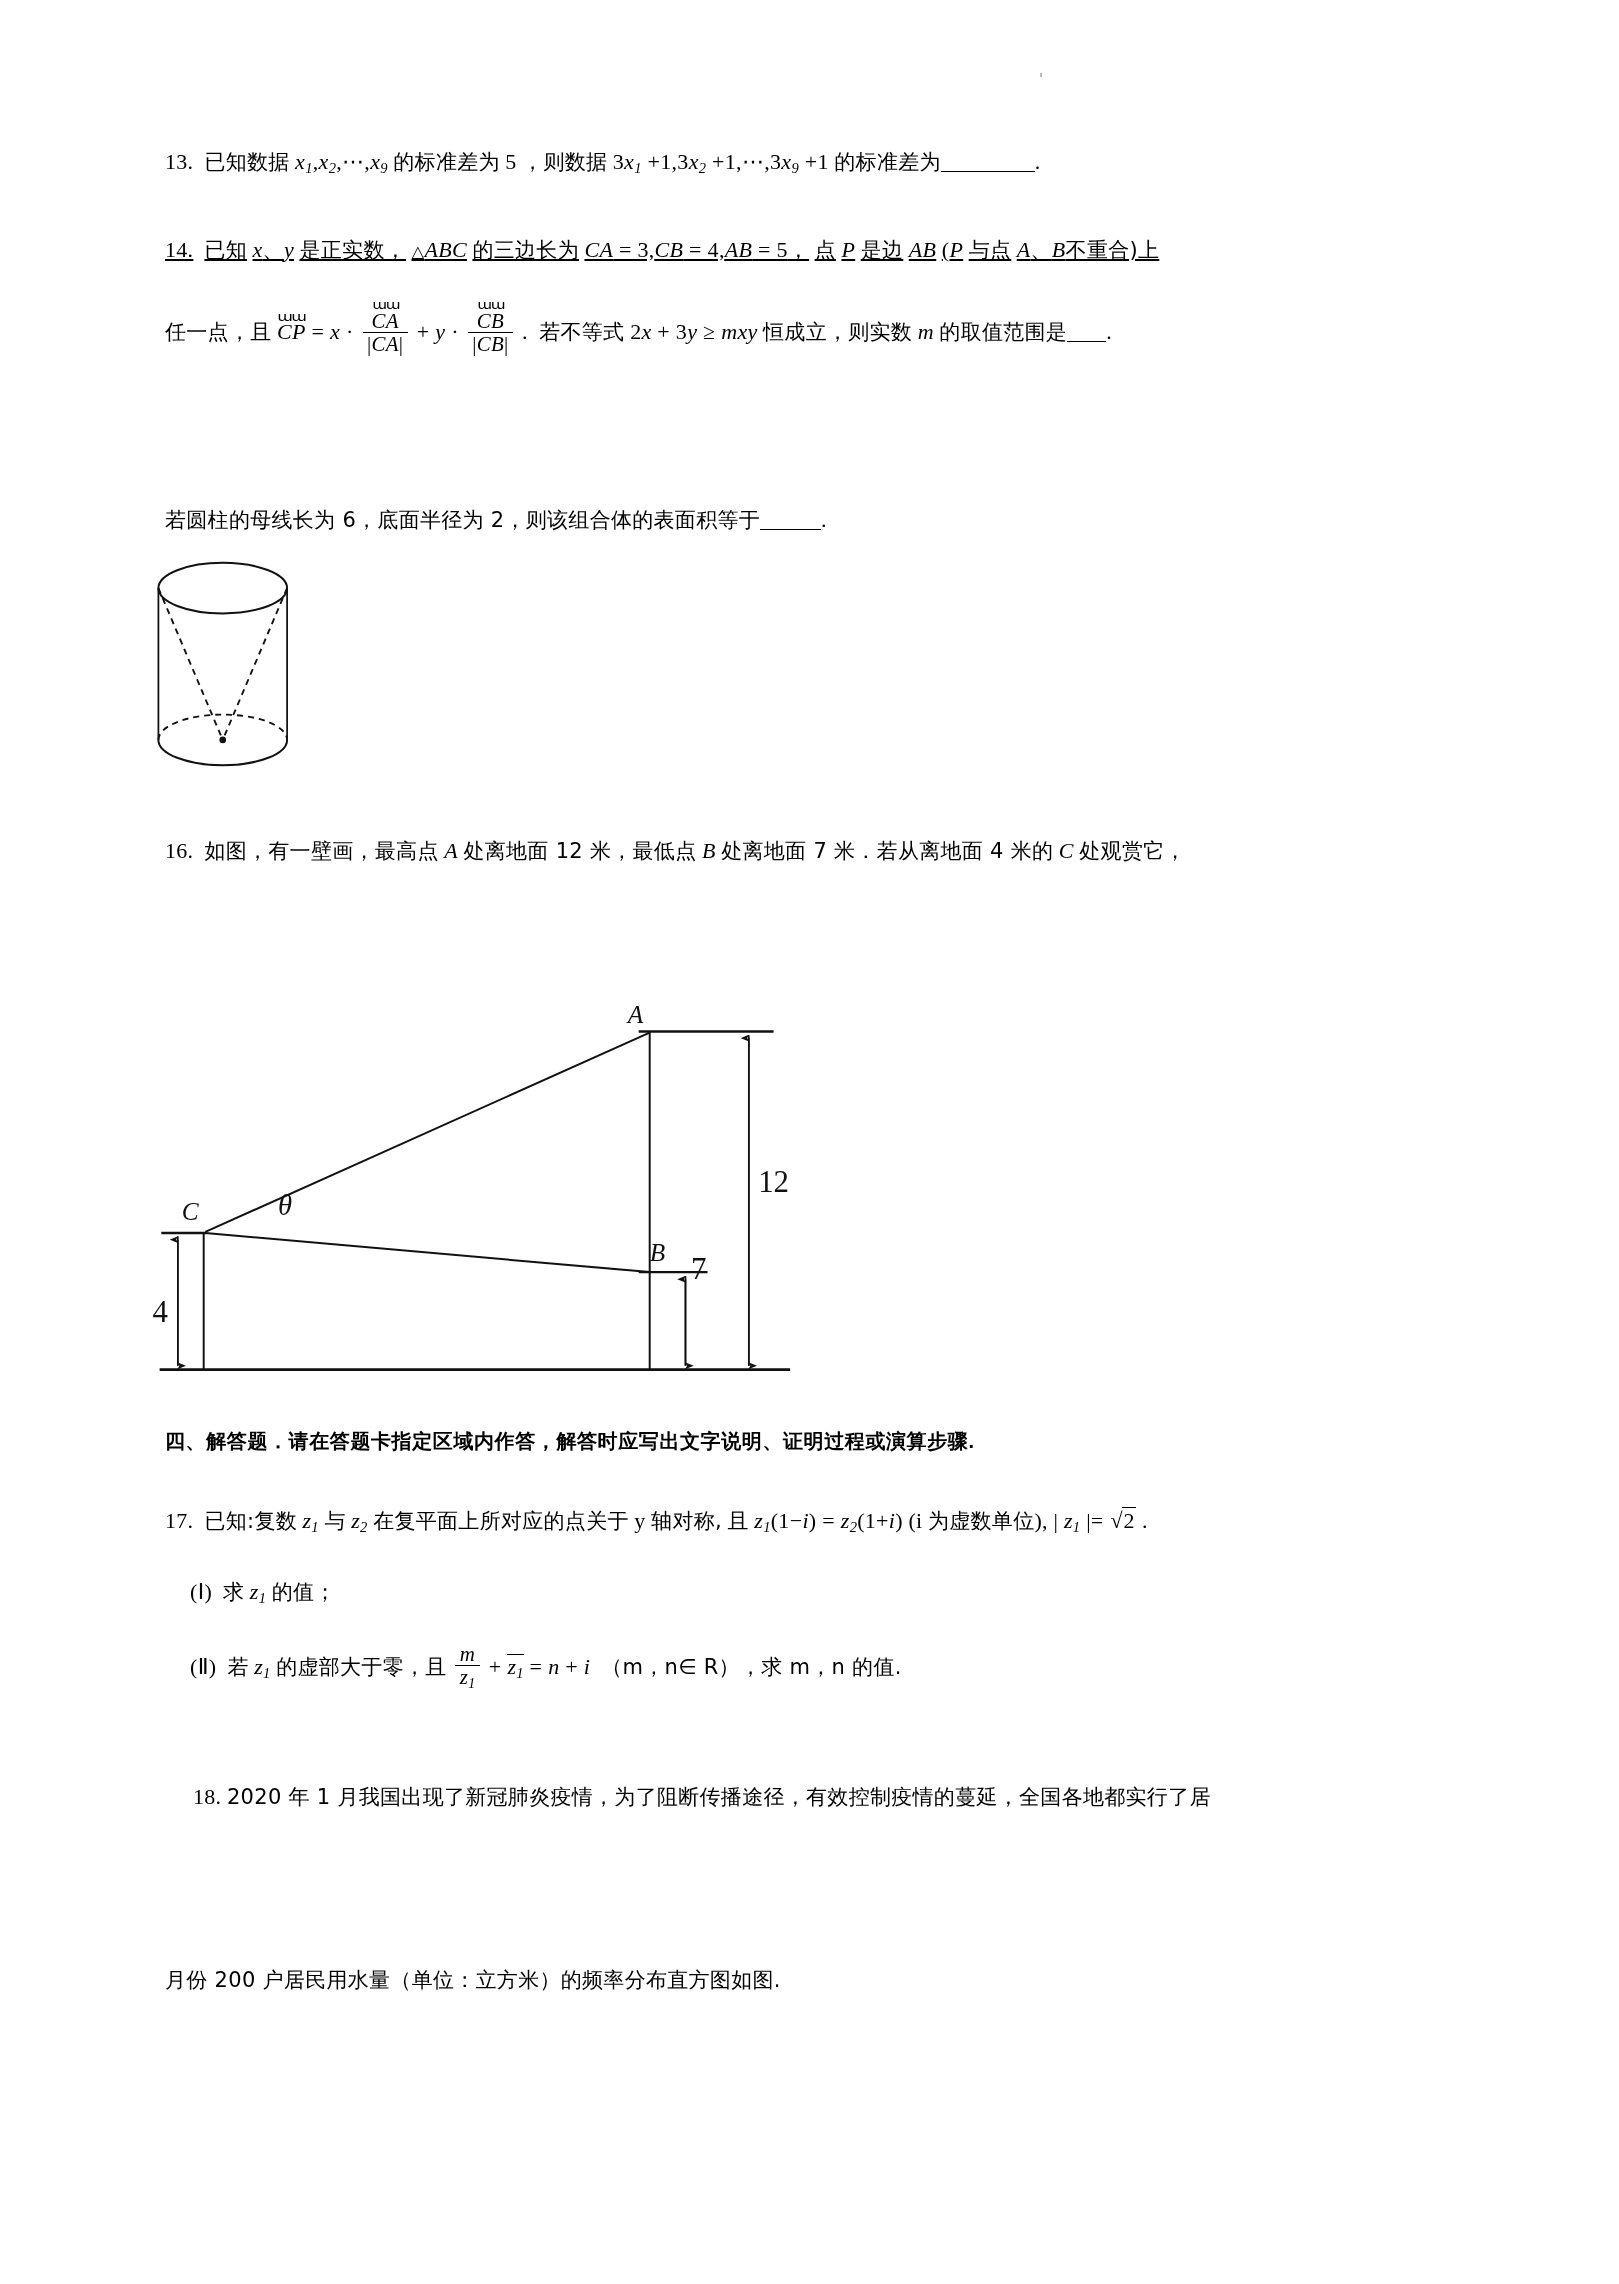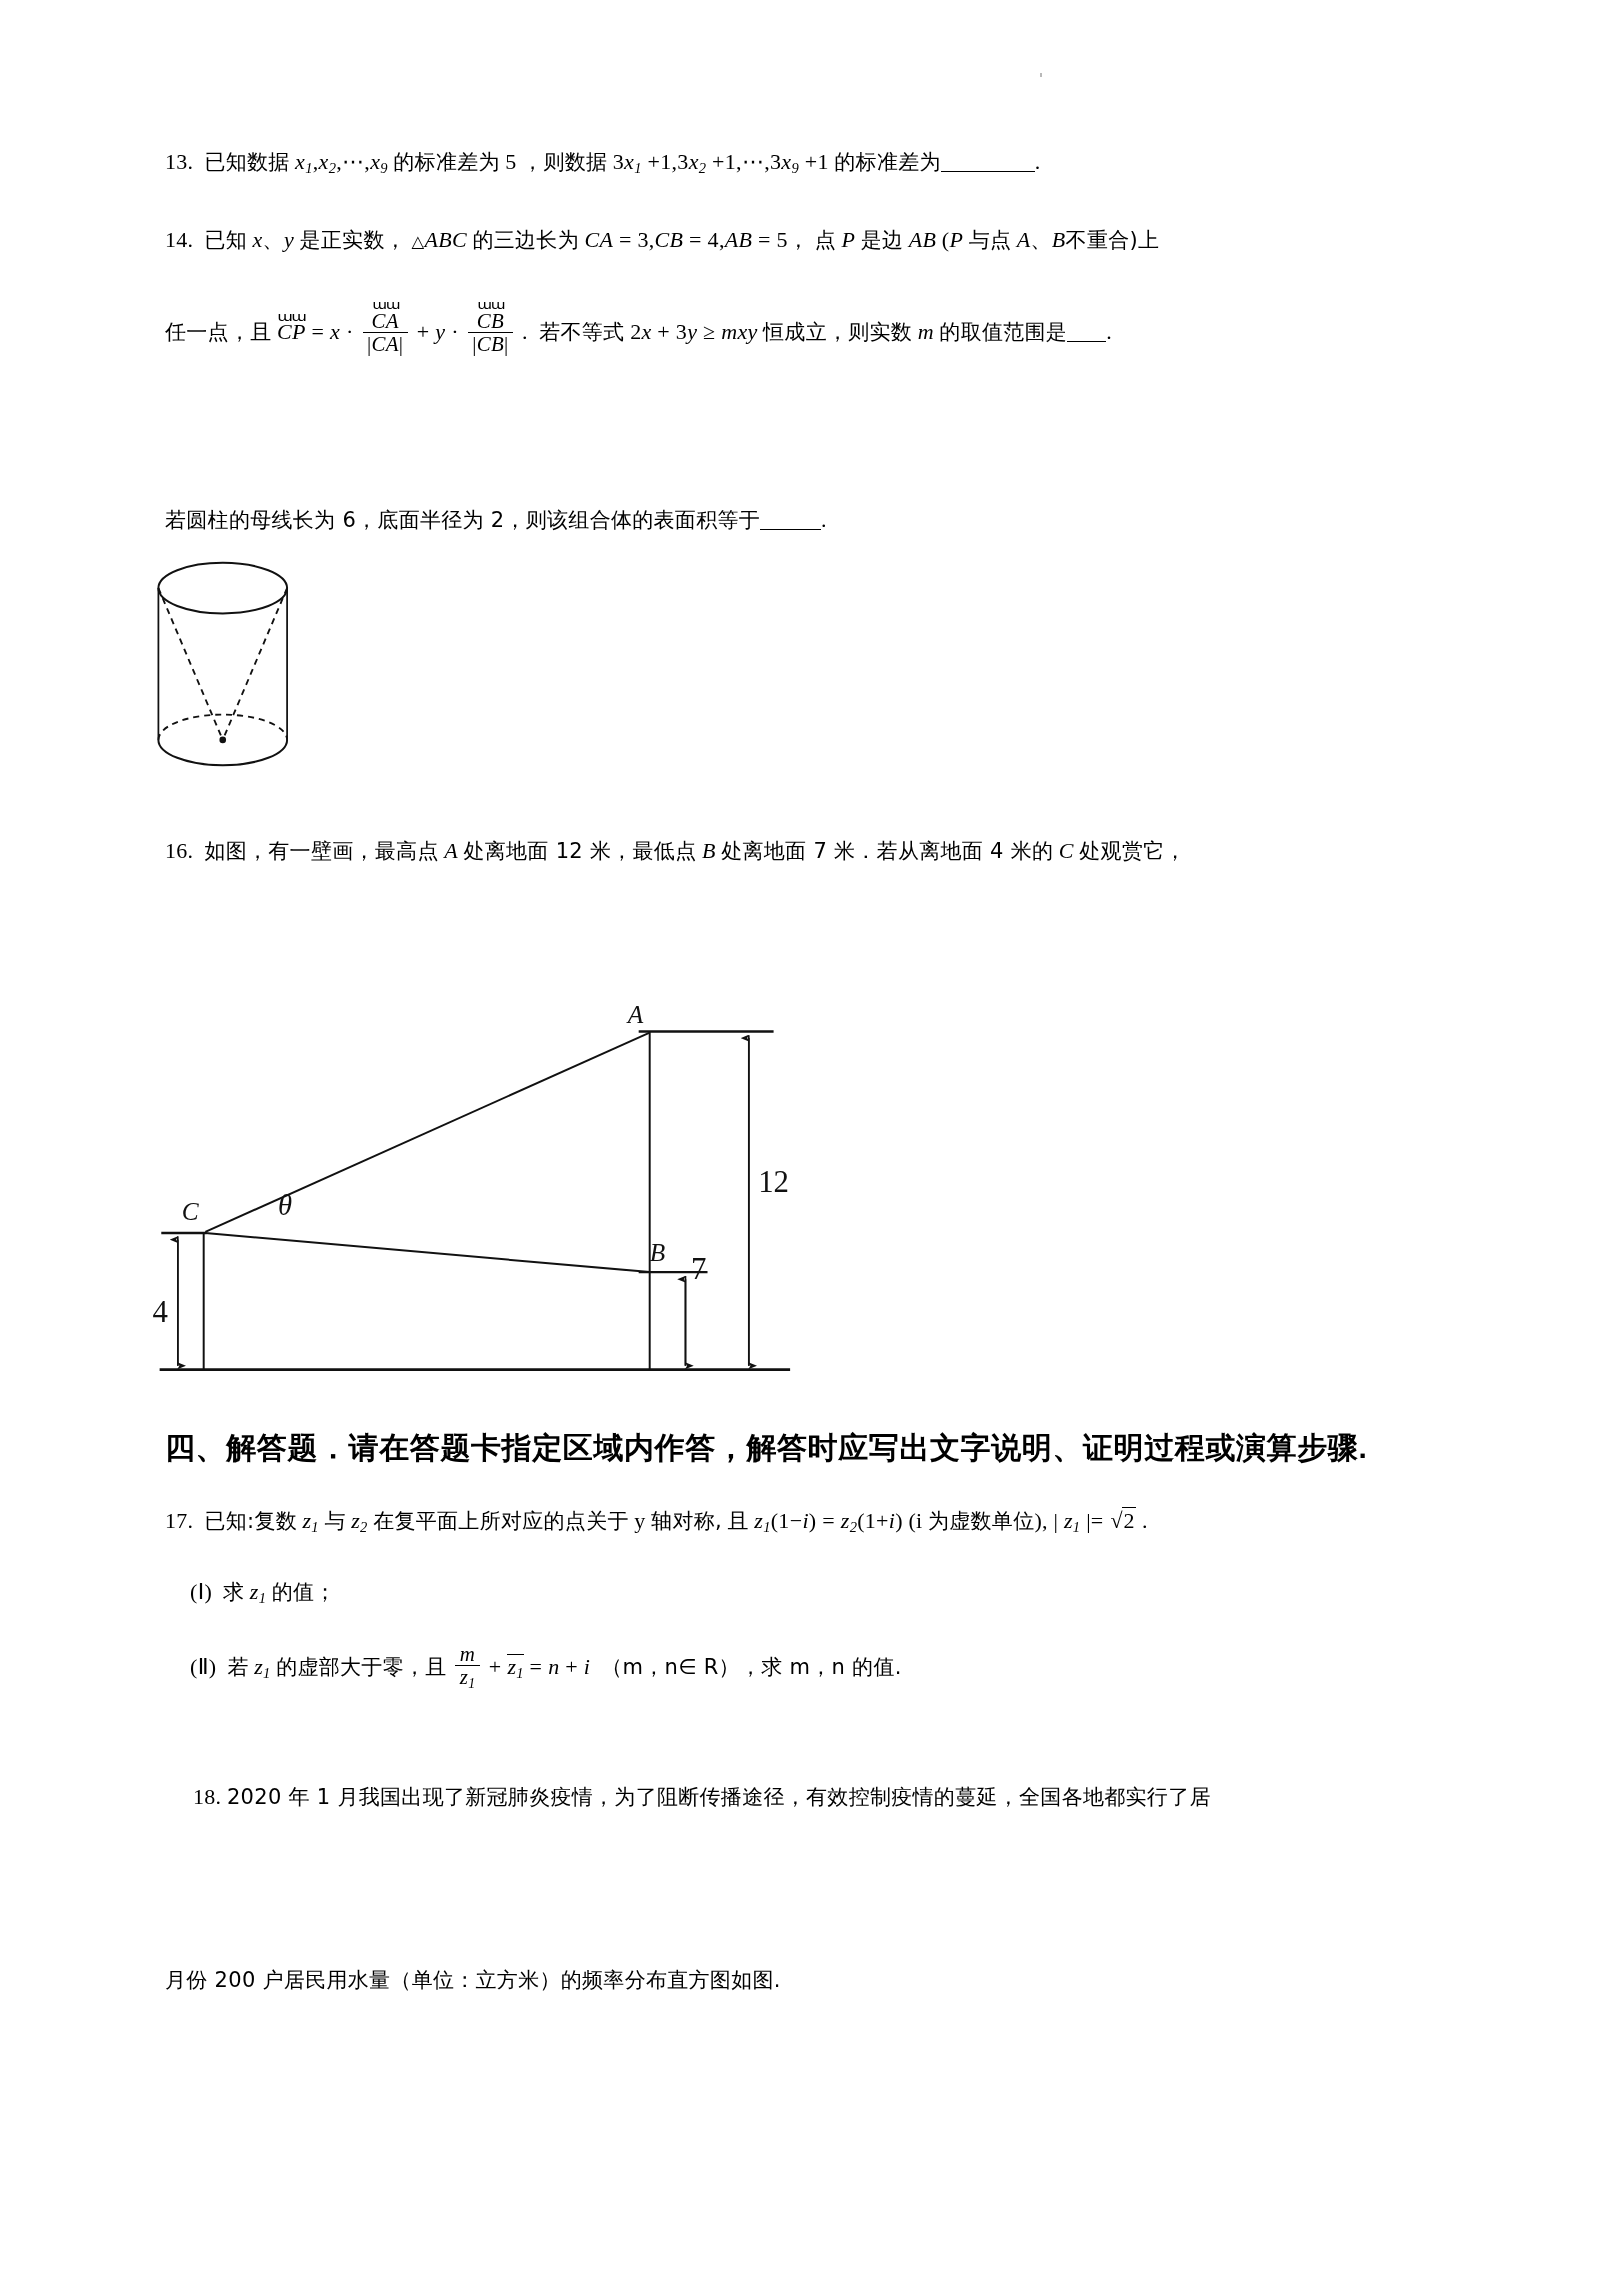--- a/index.html
+++ b/index.html
@@ -96,21 +96,21 @@
 
   
   .rad { display: inline-block; position: relative; padding-left: 1.1px; }
   .rad .radsym { font-size: 1.0em; }
   .rad .radbody { border-top: 1.4px solid #000; padding: 0 1.7px; margin-left: -1.1px; }
 
   .heading {
     position: absolute;
     font-family: Liberation Sans, sans-serif;
     font-weight: bold;
-    font-size: 30px;
+    font-size: 20px;
     letter-spacing: 0.6px;
     white-space: nowrap;
   }
 
   
   #fig-cylinder {
     position: absolute;
     left: 132px;
     top: 554px;
     width: 198px;
@@ -145,21 +145,21 @@
 <body>
 
 <div class="page">
 
   <div class="speck"></div>
 
   <div class="q" style="left:165px; top:135px;">
     <span class="qline"><span class="num">13.</span><span class="sp2"></span><span class="cn">已知数据</span><span class="sp"></span><span class="mi">x</span><span class="sub">1</span><span class="mn">,</span><span class="mi">x</span><span class="sub">2</span><span class="mn">,</span><span class="mn">⋯</span><span class="mn">,</span><span class="mi">x</span><span class="sub">9</span><span class="sp"></span><span class="cn">的标准差为</span><span class="sp"></span><span class="mn">5</span><span class="sp"></span><span class="cn">，则数据</span><span class="sp"></span><span class="mn">3</span><span class="mi">x</span><span class="sub">1</span><span class="mn"> +1,3</span><span class="mi">x</span><span class="sub">2</span><span class="mn"> +1,⋯,3</span><span class="mi">x</span><span class="sub">9</span><span class="mn"> +1</span><span class="sp"></span><span class="cn">的标准差为</span><span class="blank blank-l"></span><span class="mn">.</span></span>
   </div>
 
-  <div class="q" style="left:165px; top:213px;">
+  <div class="q" style="left:165px; top:223px;text-decoration:underline;">
     <span class="qline"><span class="num">14.</span><span class="sp2"></span><span class="cn">已知</span><span class="sp"></span><span class="mi">x</span><span class="cn">、</span><span class="mi">y</span><span class="sp"></span><span class="cn">是正实数，</span><span class="sp"></span><span class="mn" style="font-size:16.5px;">△</span><span class="mi">ABC</span><span class="sp"></span><span class="cn">的三边长为</span><span class="sp"></span><span class="mi">CA</span><span class="mn"> = 3,</span><span class="mi">CB</span><span class="mn"> = 4,</span><span class="mi">AB</span><span class="mn"> = 5</span><span class="cn">，</span><span class="sp"></span><span class="cn">点</span><span class="sp"></span><span class="mi">P</span><span class="sp"></span><span class="cn">是边</span><span class="sp"></span><span class="mi">AB</span><span class="sp"></span><span class="mn">(</span><span class="mi">P</span><span class="sp"></span><span class="cn">与点</span><span class="sp"></span><span class="mi">A</span><span class="cn">、</span><span class="mi">B</span><span class="cn">不重合)上</span></span>
   </div>
 
   <div class="q" style="left:165px; top:311px; line-height:1.0;">
     <span class="qline"><span class="cn">任一点，且</span><span class="sp"></span><span class="vec"><span class="vbar">ɯɯ</span>CP</span><span class="mn"> = </span><span class="mi">x</span><span class="mn"> · </span><span class="frac"><span class="fnum"><span class="vec"><span class="vbar">ɯɯ</span><span class="mi">CA</span></span></span><span class="fden"><span class="abs">|</span><span class="mi">CA</span><span class="abs">|</span></span></span><span class="mn"> + </span><span class="mi">y</span><span class="mn"> · </span><span class="frac"><span class="fnum"><span class="vec"><span class="vbar">ɯɯ</span><span class="mi">CB</span></span></span><span class="fden"><span class="abs">|</span><span class="mi">CB</span><span class="abs">|</span></span></span><span class="mn"> . </span><span class="sp"></span><span class="cn">若不等式</span><span class="mn"> 2</span><span class="mi">x</span><span class="mn"> + 3</span><span class="mi">y</span><span class="mn"> ≥ </span><span class="mi">mxy</span><span class="sp"></span><span class="cn">恒成立，则实数</span><span class="sp"></span><span class="mi">m</span><span class="sp"></span><span class="cn">的取值范围是</span><span class="blank blank-s"></span><span class="mn">.</span></span>
   </div>
 
   <div class="q" style="left:165px; top:493px;">
     <span class="qline"><span class="cn">若圆柱的母线长为 6，底面半径为 2，则该组合体的表面积等于</span><span class="blank blank-m"></span><span class="mn">.</span></span>
   </div>

